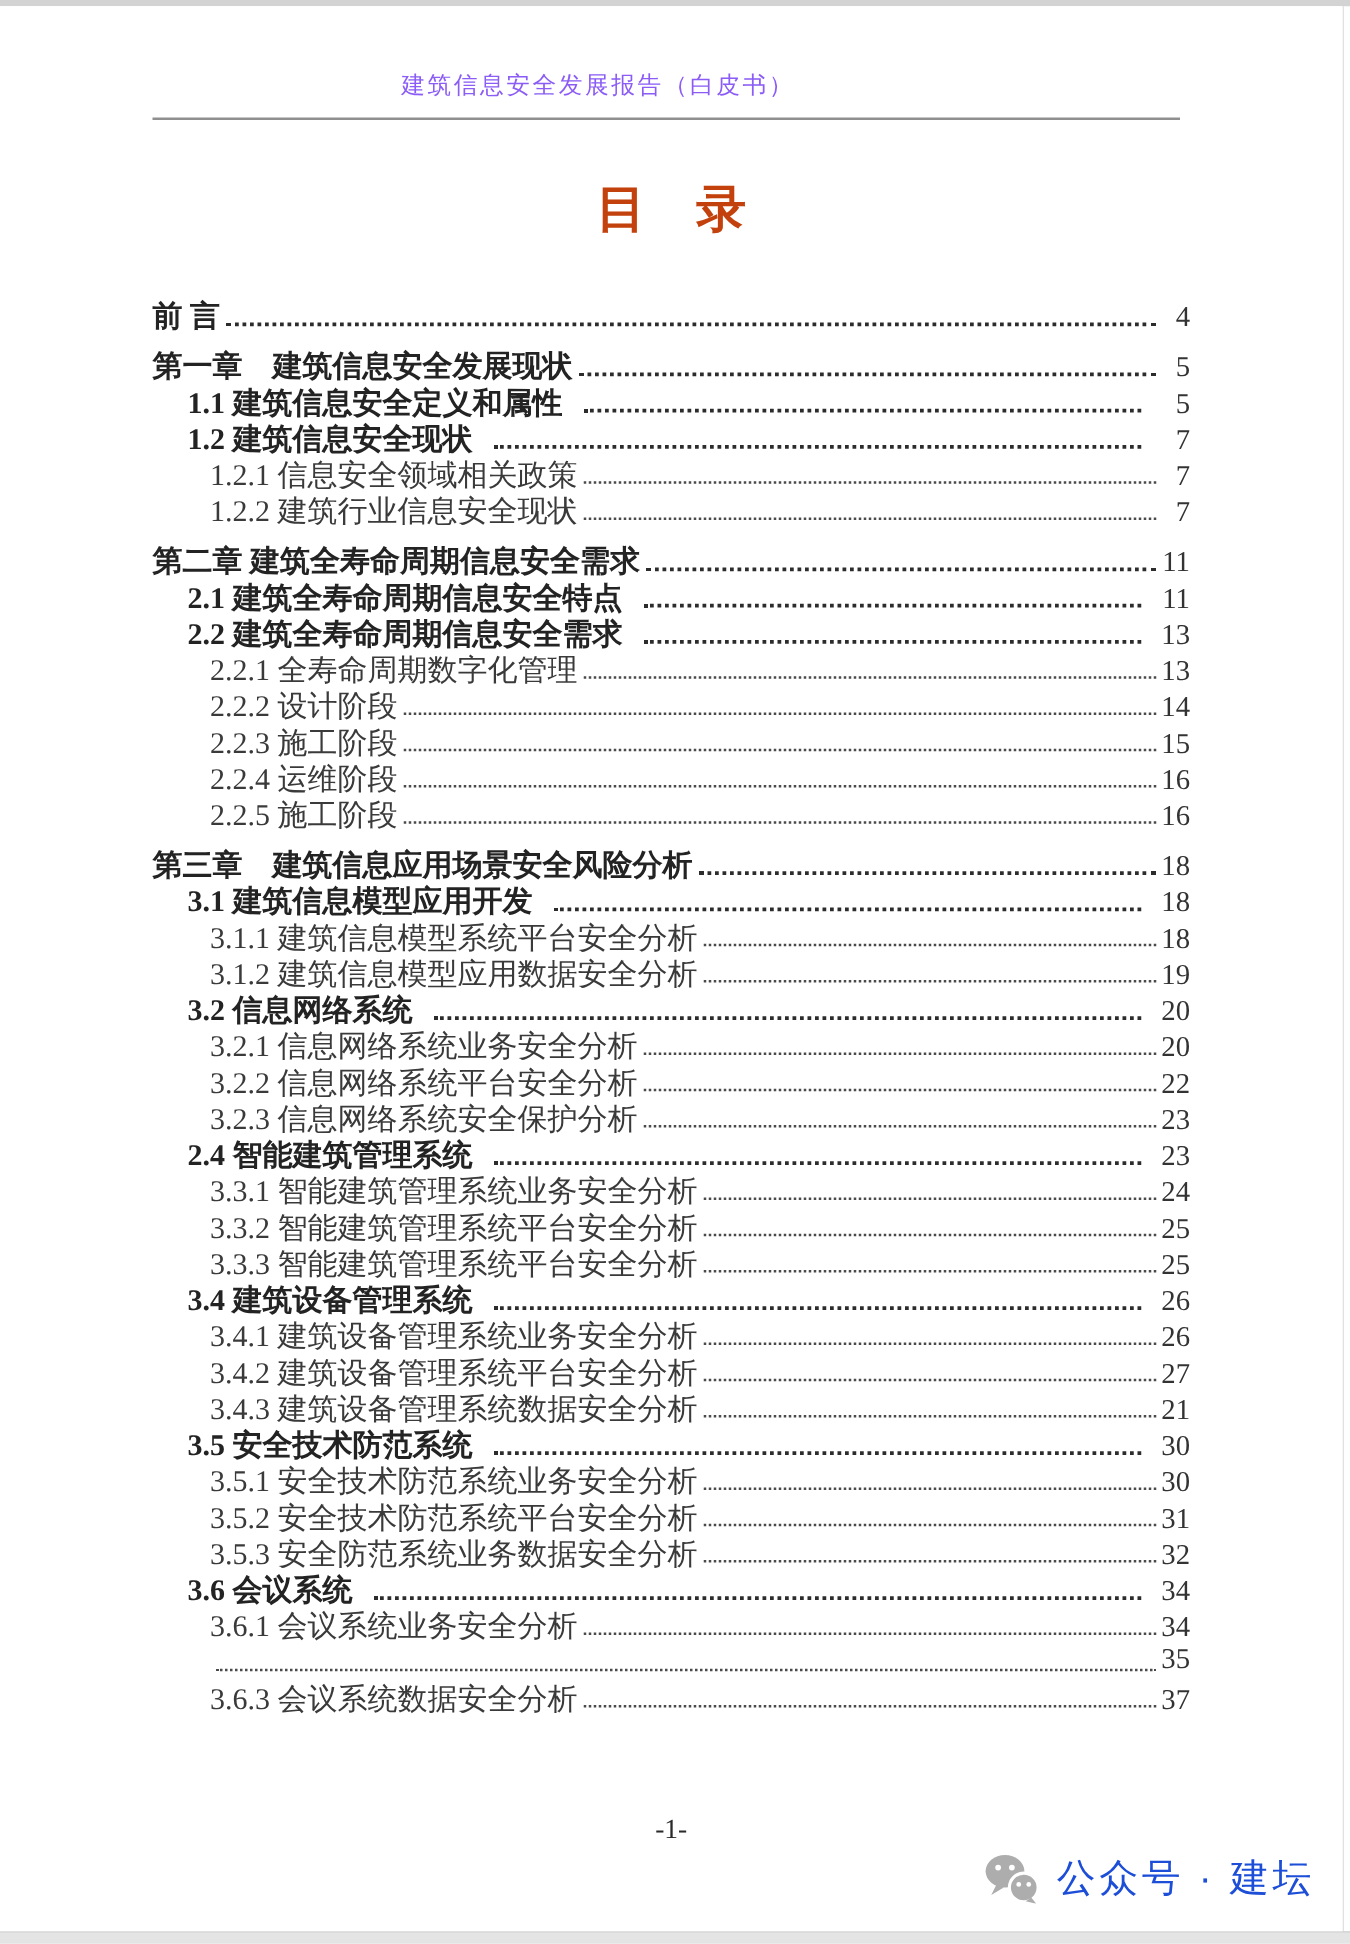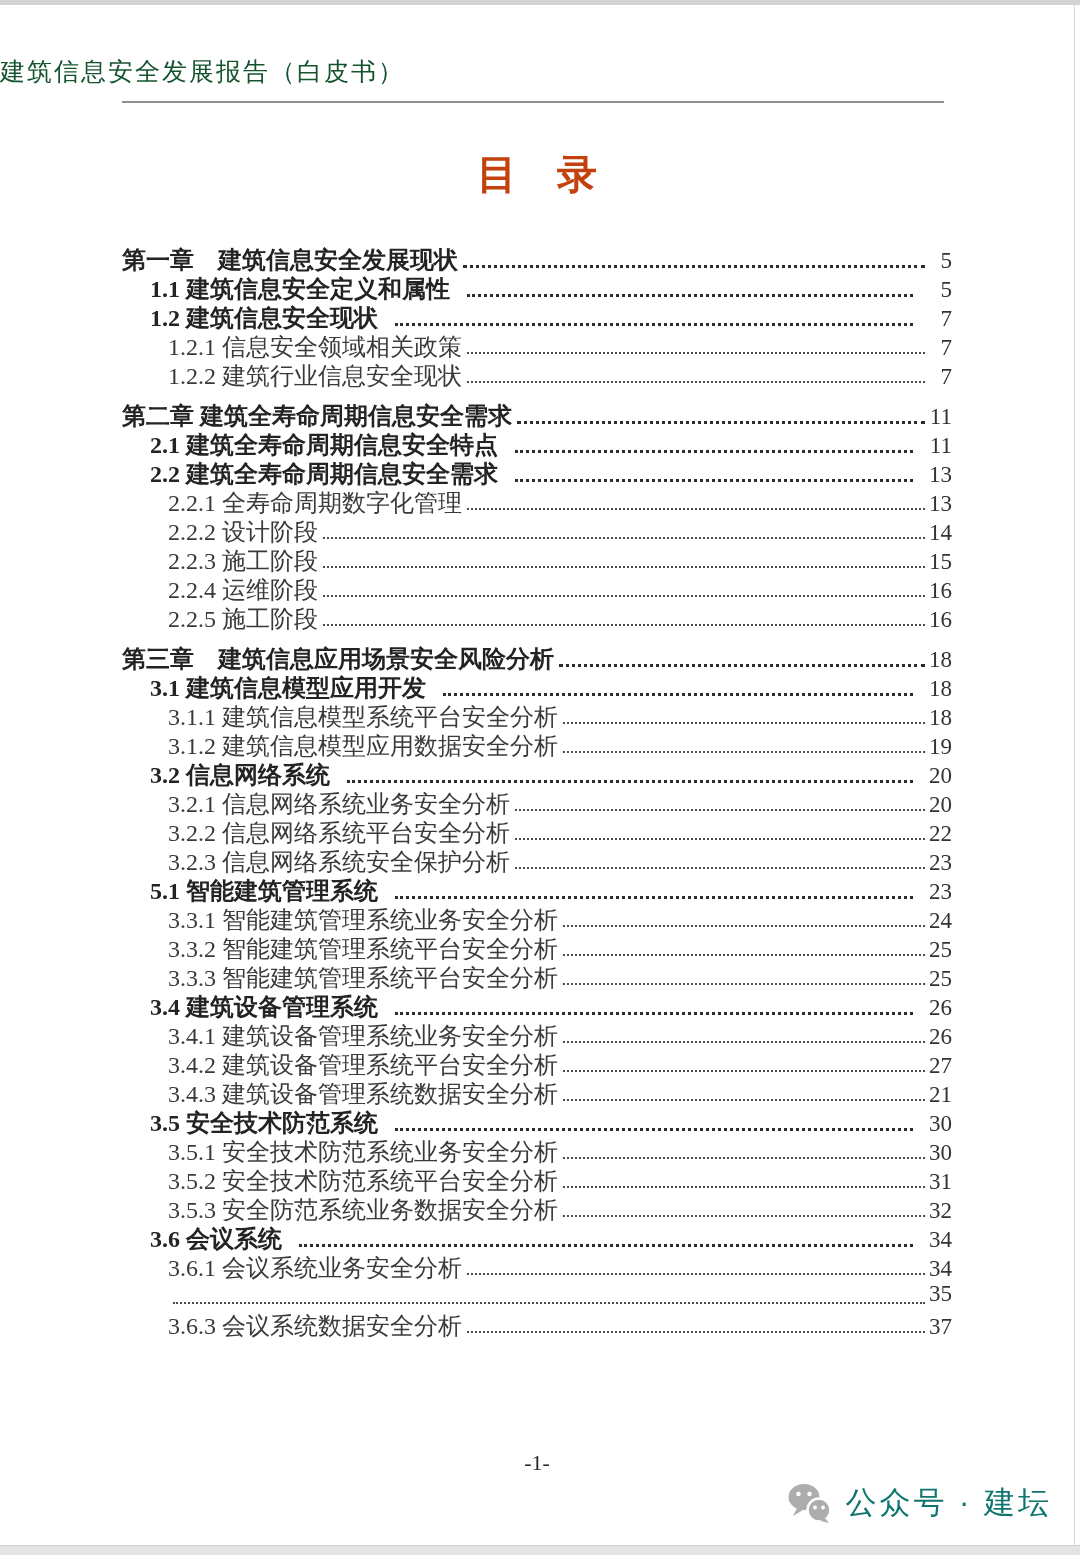--- a/index.html
+++ b/index.html
@@ -23,24 +23,24 @@
     position: absolute; bottom: 0; left: 0; right: 0; height: 10px;
     background: #e4e4e4; border-top: 1px solid #cfcfcf;
   }
   .page {
     position: absolute; top: 5px; left: 0; right: 6px; bottom: 10px;
     background: #fff;
   }
   .doc-header-title {
     margin-top: 50px;
     padding-right: 117px;
-    text-align: left;
-    font-size: 25px;
+    text-align: center;
+    font-size: 19px;
     letter-spacing: 2px;
-    color: #14532d;
+    color: #8b5cf6;
   }
   .header-rule {
     margin: 13px 130px 0 122px;
     border-top: 2px solid #8f8f8f;
   }
   .toc-title {
     margin-top: 44px;
     text-align: center;
     font-size: 40px;
     font-weight: 700;
@@ -81,21 +81,21 @@
     text-align: center;
     font-size: 22px;
     color: #2a2a2a;
   }
   .watermark {
     position: absolute;
     top: 1477px; right: 22px;
     display: flex;
     align-items: center;
     gap: 12px;
-    color: #0f766e;
+    color: #1d4ed8;
     font-size: 31px;
     letter-spacing: 3px;
     font-family: "Liberation Sans", sans-serif;
   }
   .wechat-icon { width: 46px; height: 40px; flex: 0 0 auto; }
 </style>
 </head>
 <body>
 
 <div class="top-strip"></div>
@@ -103,20 +103,25 @@
 <div class="bottom-strip"></div>
 
 <div class="page">
 
   <div class="doc-header-title">建筑信息安全发展报告（白皮书）</div>
   <div class="header-rule"></div>
 
   <h1 class="toc-title">目　录</h1>
 
   <div class="toc">
+  <div class="toc-row lvl1 bold chapter">
+    <span class="toc-label">前 言</span>
+    <span class="toc-leader"></span>
+    <span class="toc-page">4</span>
+  </div>
 
   <div class="toc-row lvl1 bold chapter">
     <span class="toc-label">第一章　建筑信息安全发展现状</span>
     <span class="toc-leader"></span>
     <span class="toc-page">5</span>
   </div>
 
   <div class="toc-row lvl2 bold">
     <span class="toc-label">1.1 建筑信息安全定义和属性</span>
     <span class="toc-leader"></span>
@@ -231,21 +236,21 @@
     <span class="toc-page">22</span>
   </div>
 
   <div class="toc-row lvl3">
     <span class="toc-label">3.2.3 信息网络系统安全保护分析</span>
     <span class="toc-leader"></span>
     <span class="toc-page">23</span>
   </div>
 
   <div class="toc-row lvl2 bold">
-    <span class="toc-label">5.1 智能建筑管理系统</span>
+    <span class="toc-label">2.4 智能建筑管理系统</span>
     <span class="toc-leader"></span>
     <span class="toc-page">23</span>
   </div>
 
   <div class="toc-row lvl3">
     <span class="toc-label">3.3.1 智能建筑管理系统业务安全分析</span>
     <span class="toc-leader"></span>
     <span class="toc-page">24</span>
   </div>
 

